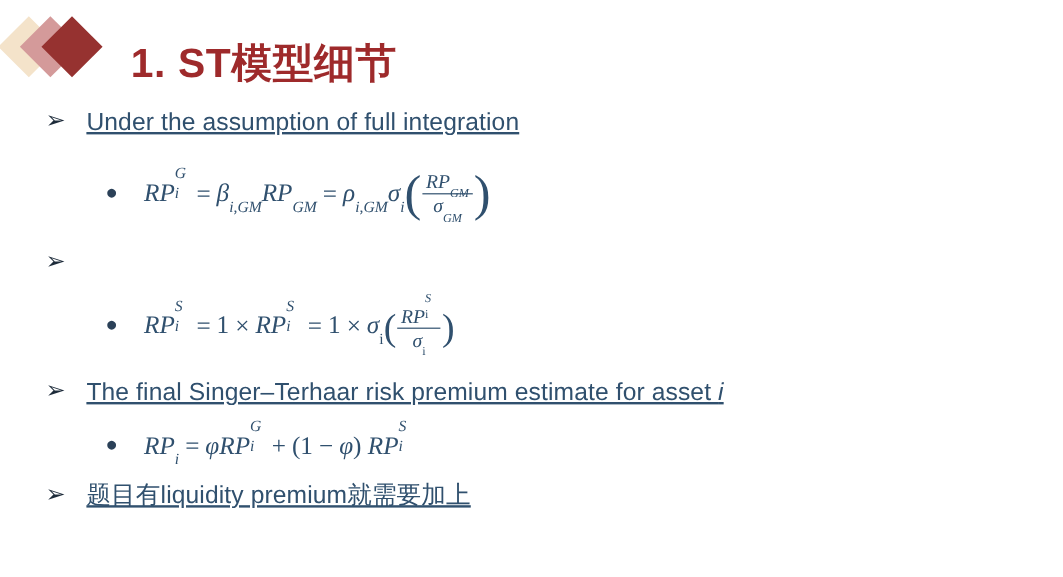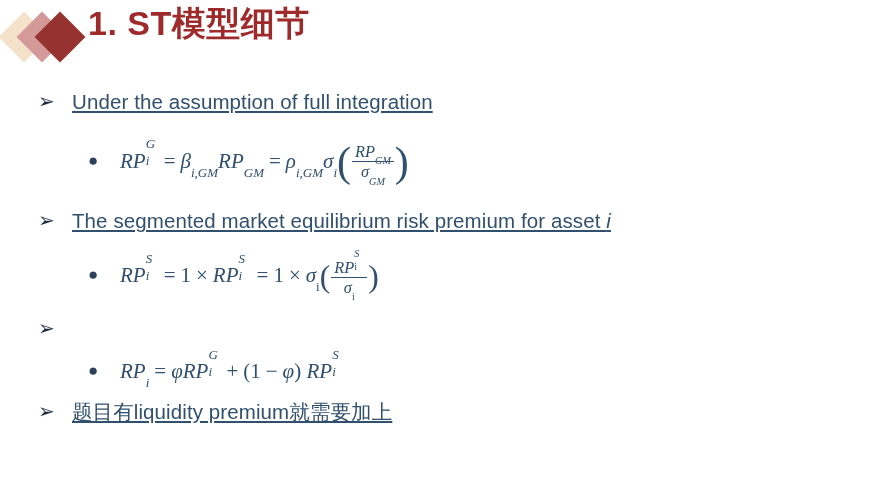--- a/index.html
+++ b/index.html
@@ -16,21 +16,22 @@
     color: #30506e;
   }
 
   
   .title-row {
     position: absolute;
     left: 0;
     top: 6px;
     height: 64px;
     display: flex;
-    align-items: flex-start;
+    align-items: flex-end;
+    gap: 21px;
   }
   .diamond-group {
     position: relative;
     width: 92px;
     height: 62px;
     flex: 0 0 auto;
   }
   .diamond {
     position: absolute;
     width: 36px;
@@ -213,36 +214,36 @@
     <span class="dot-icon">●</span>
     <span class="math">
       <span>RP</span><span class="stack"><span class="s-up">G</span><span class="s-dn">i</span></span><span class="op">=</span><span>β</span><sub class="sc">i,GM</sub><span>RP</span><sub class="sc">GM</sub><span class="op">=</span><span>ρ</span><sub class="sc">i,GM</sub><span>σ</span><sub class="sc">i</sub><span class="paren-big">(</span><span class="frac"><span class="top"><span>RP</span><sub class="sc">GM</sub></span><span class="bot"><span>σ</span><sub class="sc">GM</sub></span></span><span class="paren-big">)</span>
     </span>
   </div>
 
   <div class="gap-b"></div>
 
   <div class="line arrow-line">
     <span class="arrow-icon">➢</span>
-    <span class="text"><span>The segmented market equilibrium risk premium for asset </span><span class="it">i</span></span>
   </div>
 
   <div class="gap-c"></div>
 
   <div class="line dot-line">
     <span class="dot-icon">●</span>
     <span class="math">
       <span>RP</span><span class="stack"><span class="s-up">S</span><span class="s-dn">i</span></span><span class="op">=</span><span class="num">1</span><span class="op">×</span><span>RP</span><span class="stack"><span class="s-up">S</span><span class="s-dn">i</span></span><span class="op">=</span><span class="num">1</span><span class="op">×</span><span>σ</span><sub class="sc up">i</sub><span class="paren-sm">(</span><span class="frac"><span class="top"><span>RP</span><span class="stack"><span class="s-up">S</span><span class="s-dn up">i</span></span></span><span class="bot"><span>σ</span><sub class="sc up">i</sub></span></span><span class="paren-sm">)</span>
     </span>
   </div>
 
   <div class="gap-d"></div>
 
   <div class="line arrow-line">
     <span class="arrow-icon">➢</span>
+    <span class="text"><span>The final Singer–Terhaar risk premium estimate for asset </span><span class="it">i</span></span>
   </div>
 
   <div class="gap-e"></div>
 
   <div class="line dot-line">
     <span class="dot-icon">●</span>
     <span class="math">
       <span>RP</span><sub class="sc">i</sub><span class="op">=</span><span>φ</span><span>RP</span><span class="stack"><span class="s-up">G</span><span class="s-dn">i</span></span><span class="op">+</span><span class="up">(</span><span class="num">1</span><span class="op">−</span><span>φ</span><span class="up">)</span>&nbsp;<span>RP</span><span class="stack"><span class="s-up">S</span><span class="s-dn">i</span></span>
     </span>
   </div>

